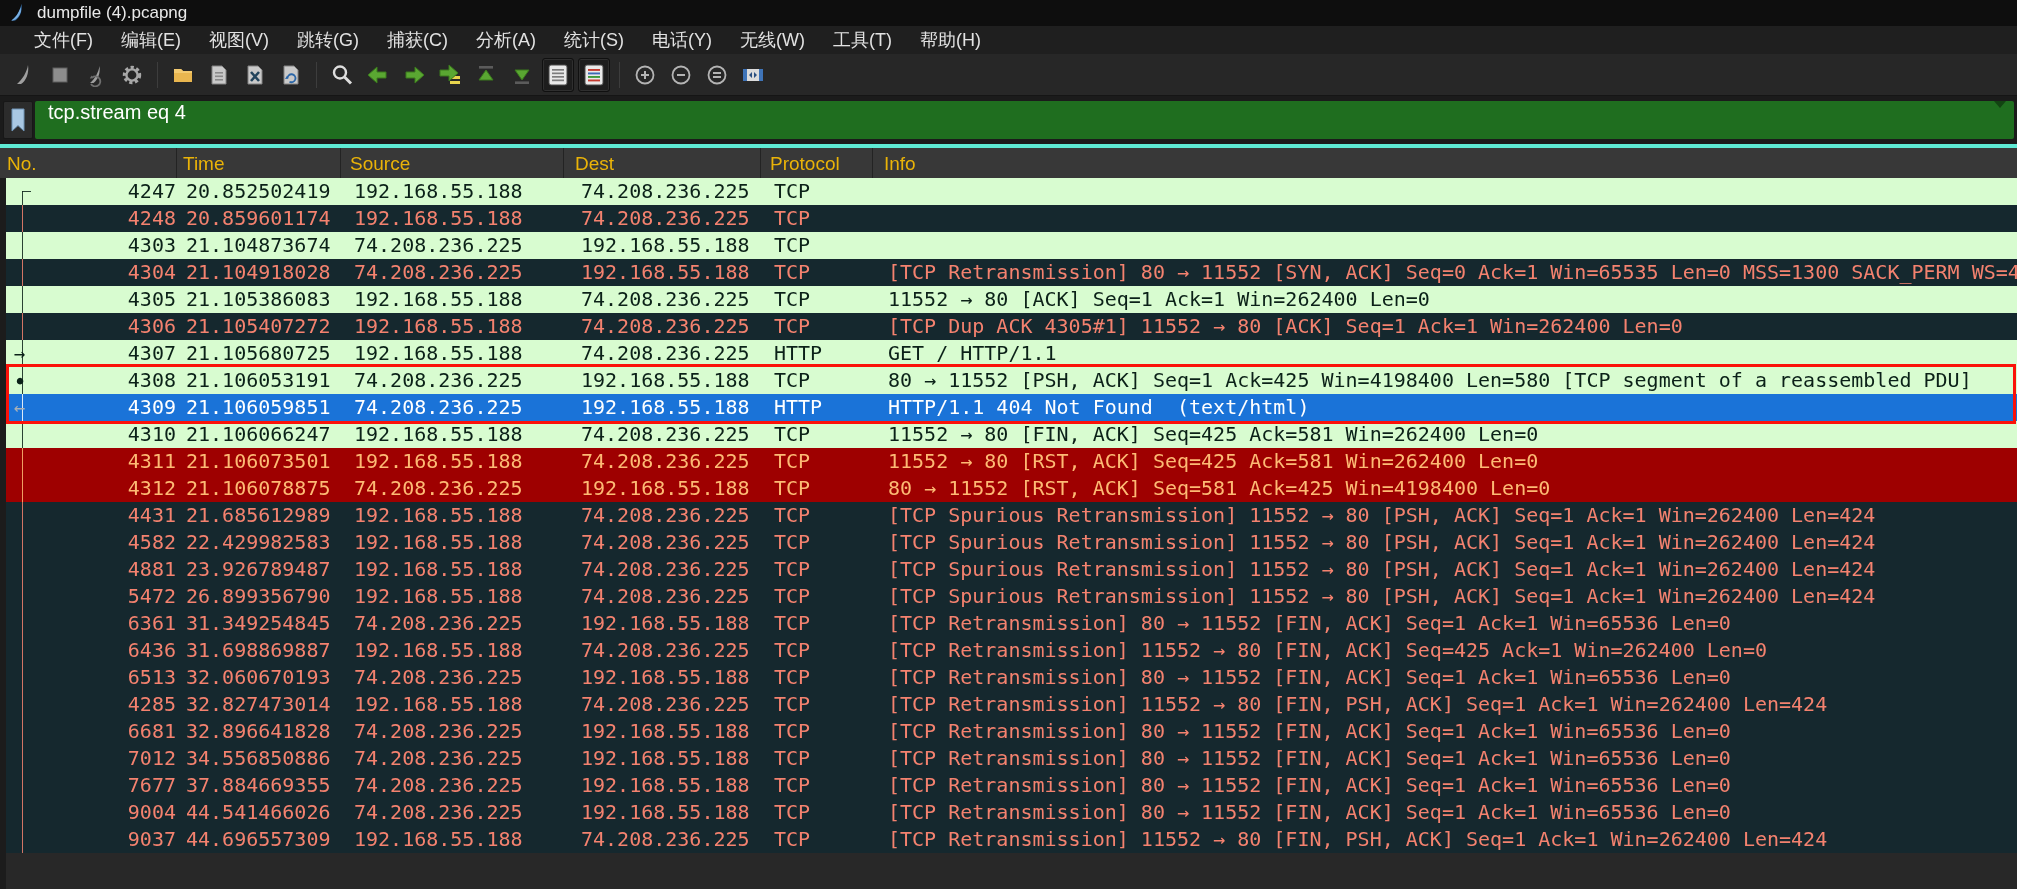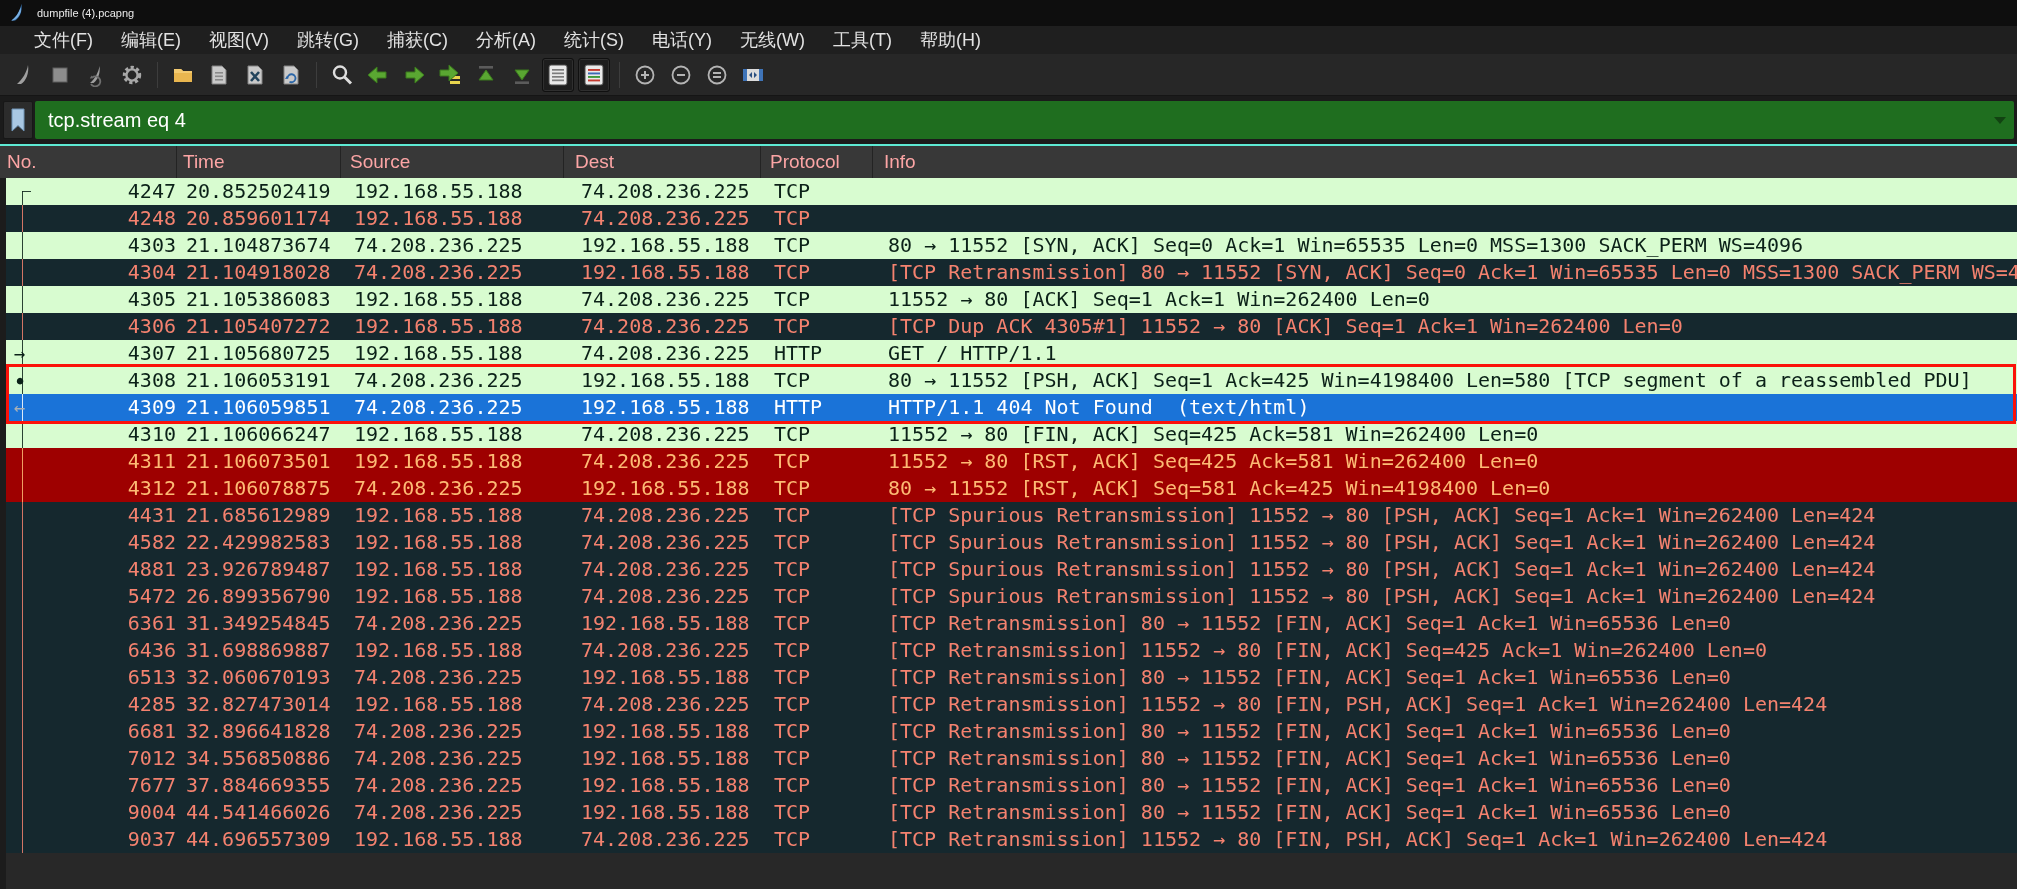--- a/index.html
+++ b/index.html
@@ -4,40 +4,40 @@
 <style>
   * { box-sizing: border-box; margin: 0; padding: 0; }
   html,body { background:#000; }
   #app {
     width: 2017px; height: 889px; overflow: hidden; position: relative;
     background: #1c1c1c; font-family: "Liberation Sans", sans-serif;
   }
   
   #titlebar { height:26px; background:#0e0e0e; display:flex; align-items:center; padding-left:8px; }
   #titlebar .fin { width:20px; height:20px; margin-right:9px; }
-  #titlebar .title { color:#eaeaea; font-size:11px; }
+  #titlebar .title { color:#eaeaea; font-size:17px; }
   
   #menubar { height:28px; background:#1f1f1f; display:flex; align-items:center; padding-left:20px; }
   #menubar .mi { color:#e2e2e2; font-size:18px; padding:0 14px; height:100%; line-height:28px; cursor:default; }
   
   #toolbar { height:42px; background:#272727; display:flex; align-items:center; padding-left:6px; border-bottom:1px solid #151515; }
   .tbtn { width:32px; height:34px; display:flex; align-items:center; justify-content:center; margin:0 2px; border-radius:3px; }
   .tbtn.pressed { background:#1d1d1d; border:1px solid #101010; box-shadow: inset 0 0 0 1px #2f2f2f; }
   .tsep { width:1px; height:26px; background:#3d3d3d; margin:0 7px; }
   .tbtn svg { display:block; }
   
   #filterbar { height:48px; background:#1b1b1b; display:flex; align-items:center; padding:0 3px; }
   #bookmarkbtn { width:30px; height:38px; background:#2c2c2c; border:1px solid #171717; border-radius:2px;
     display:flex; align-items:center; justify-content:center; margin-right:2px; }
-  #filterfield { flex:1; height:38px; background:#1f6e1f; border-radius:2px; display:flex; align-items:center; position:relative; }
+  #filterfield { flex:1; height:38px; background:#1f6e1f; border-radius:2px; display:flex; position:relative; }
   #filterfield .ftext { color:#ffffff; font-size:20px; padding-left:13px; }
   #filterfield .caret { position:absolute; right:8px; width:0; height:0; border-left:6px solid transparent;
     border-right:6px solid transparent; border-top:7px solid #124312; }
   
-  #hdr { height:34px; background:#383838; border-top:2px solid #5eead4; display:flex; color:#fca5a5; font-size:19px; }
+  #hdr { height:34px; background:#383838; border-top:4px solid #5eead4; display:flex; color:#eab308; font-size:19px; }
   #hdr .h { height:100%; line-height:32px; border-left:1px solid #232323; white-space:pre; overflow:hidden; }
   #hdr .h:first-child { border-left:none; }
   #hdr .h0 { width:176px; padding-left:7px; }
   #hdr .h1 { width:164px; padding-left:6px; }
   #hdr .h2 { width:223px; padding-left:9px; }
   #hdr .h3 { width:197px; padding-left:11px; }
   #hdr .h4 { width:112px; padding-left:9px; }
   #hdr .h5 { flex:1; padding-left:11px; }
   #rows { position:relative; height:832px; background:#282828;margin-left:6px; }
   .row { display:flex; height:27px; font-family:"DejaVu Sans Mono", monospace; font-size:20px; line-height:27px; }
@@ -265,21 +265,20 @@
         <span class="c c-dst">74.208.236.225</span>
         <span class="c c-proto">TCP</span>
       </div>
       <div class="row r-green">
         <span class="ind m-line"></span>
         <span class="c c-no">4303</span>
         <span class="c c-time">21.104873674</span>
         <span class="c c-src">74.208.236.225</span>
         <span class="c c-dst">192.168.55.188</span>
         <span class="c c-proto">TCP</span>
-        <span class="c c-info">80 → 11552 [SYN, ACK] Seq=0 Ack=1 Win=65535 Len=0 MSS=1300 SACK_PERM WS=4096</span>
       </div>
       <div class="row r-bad">
         <span class="ind m-line"></span>
         <span class="c c-no">4304</span>
         <span class="c c-time">21.104918028</span>
         <span class="c c-src">74.208.236.225</span>
         <span class="c c-dst">192.168.55.188</span>
         <span class="c c-proto">TCP</span>
         <span class="c c-info">[TCP Retransmission] 80 → 11552 [SYN, ACK] Seq=0 Ack=1 Win=65535 Len=0 MSS=1300 SACK_PERM WS=4096</span>
       </div>

